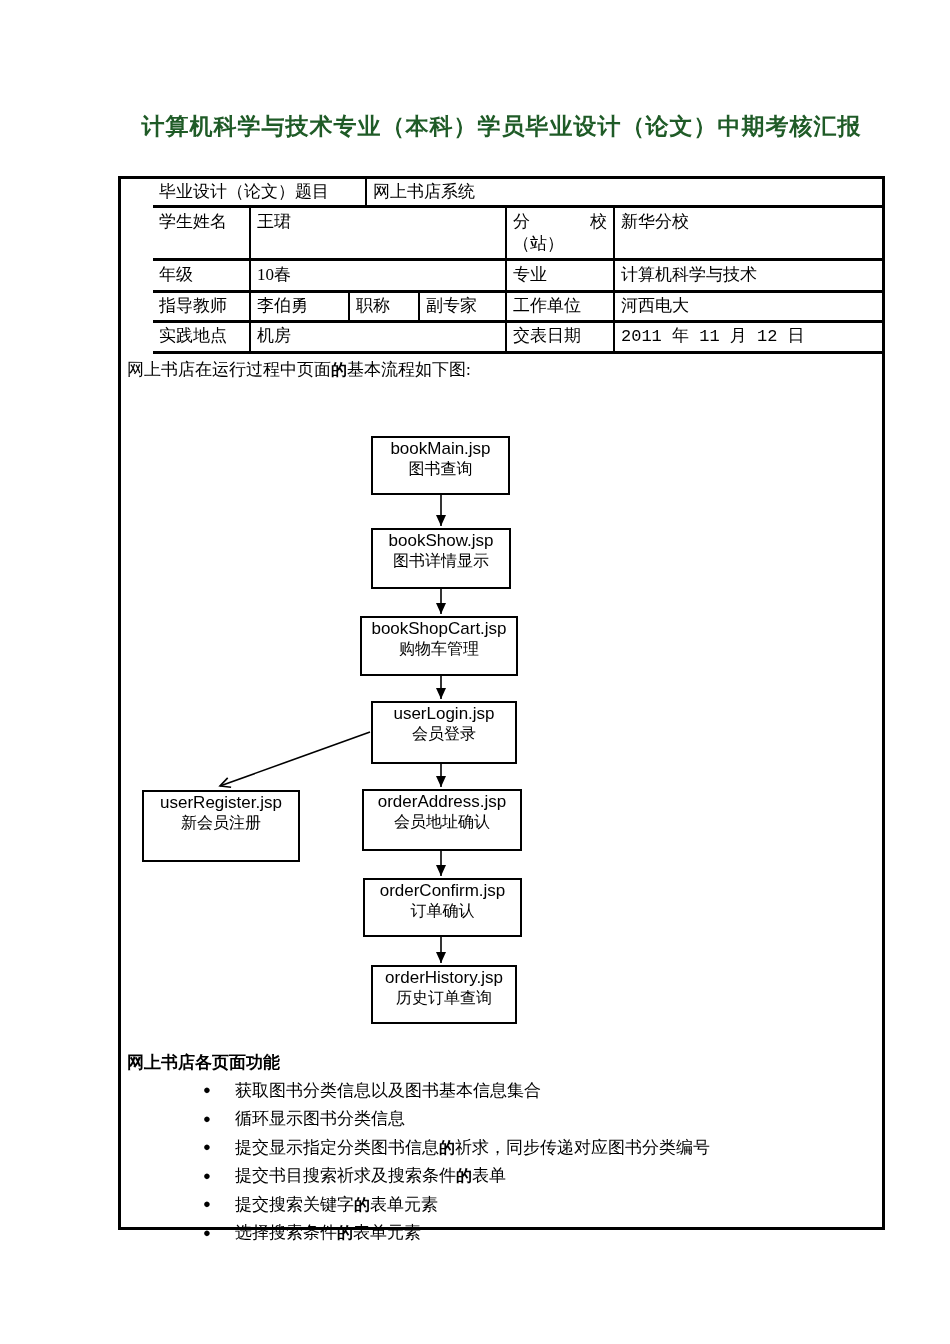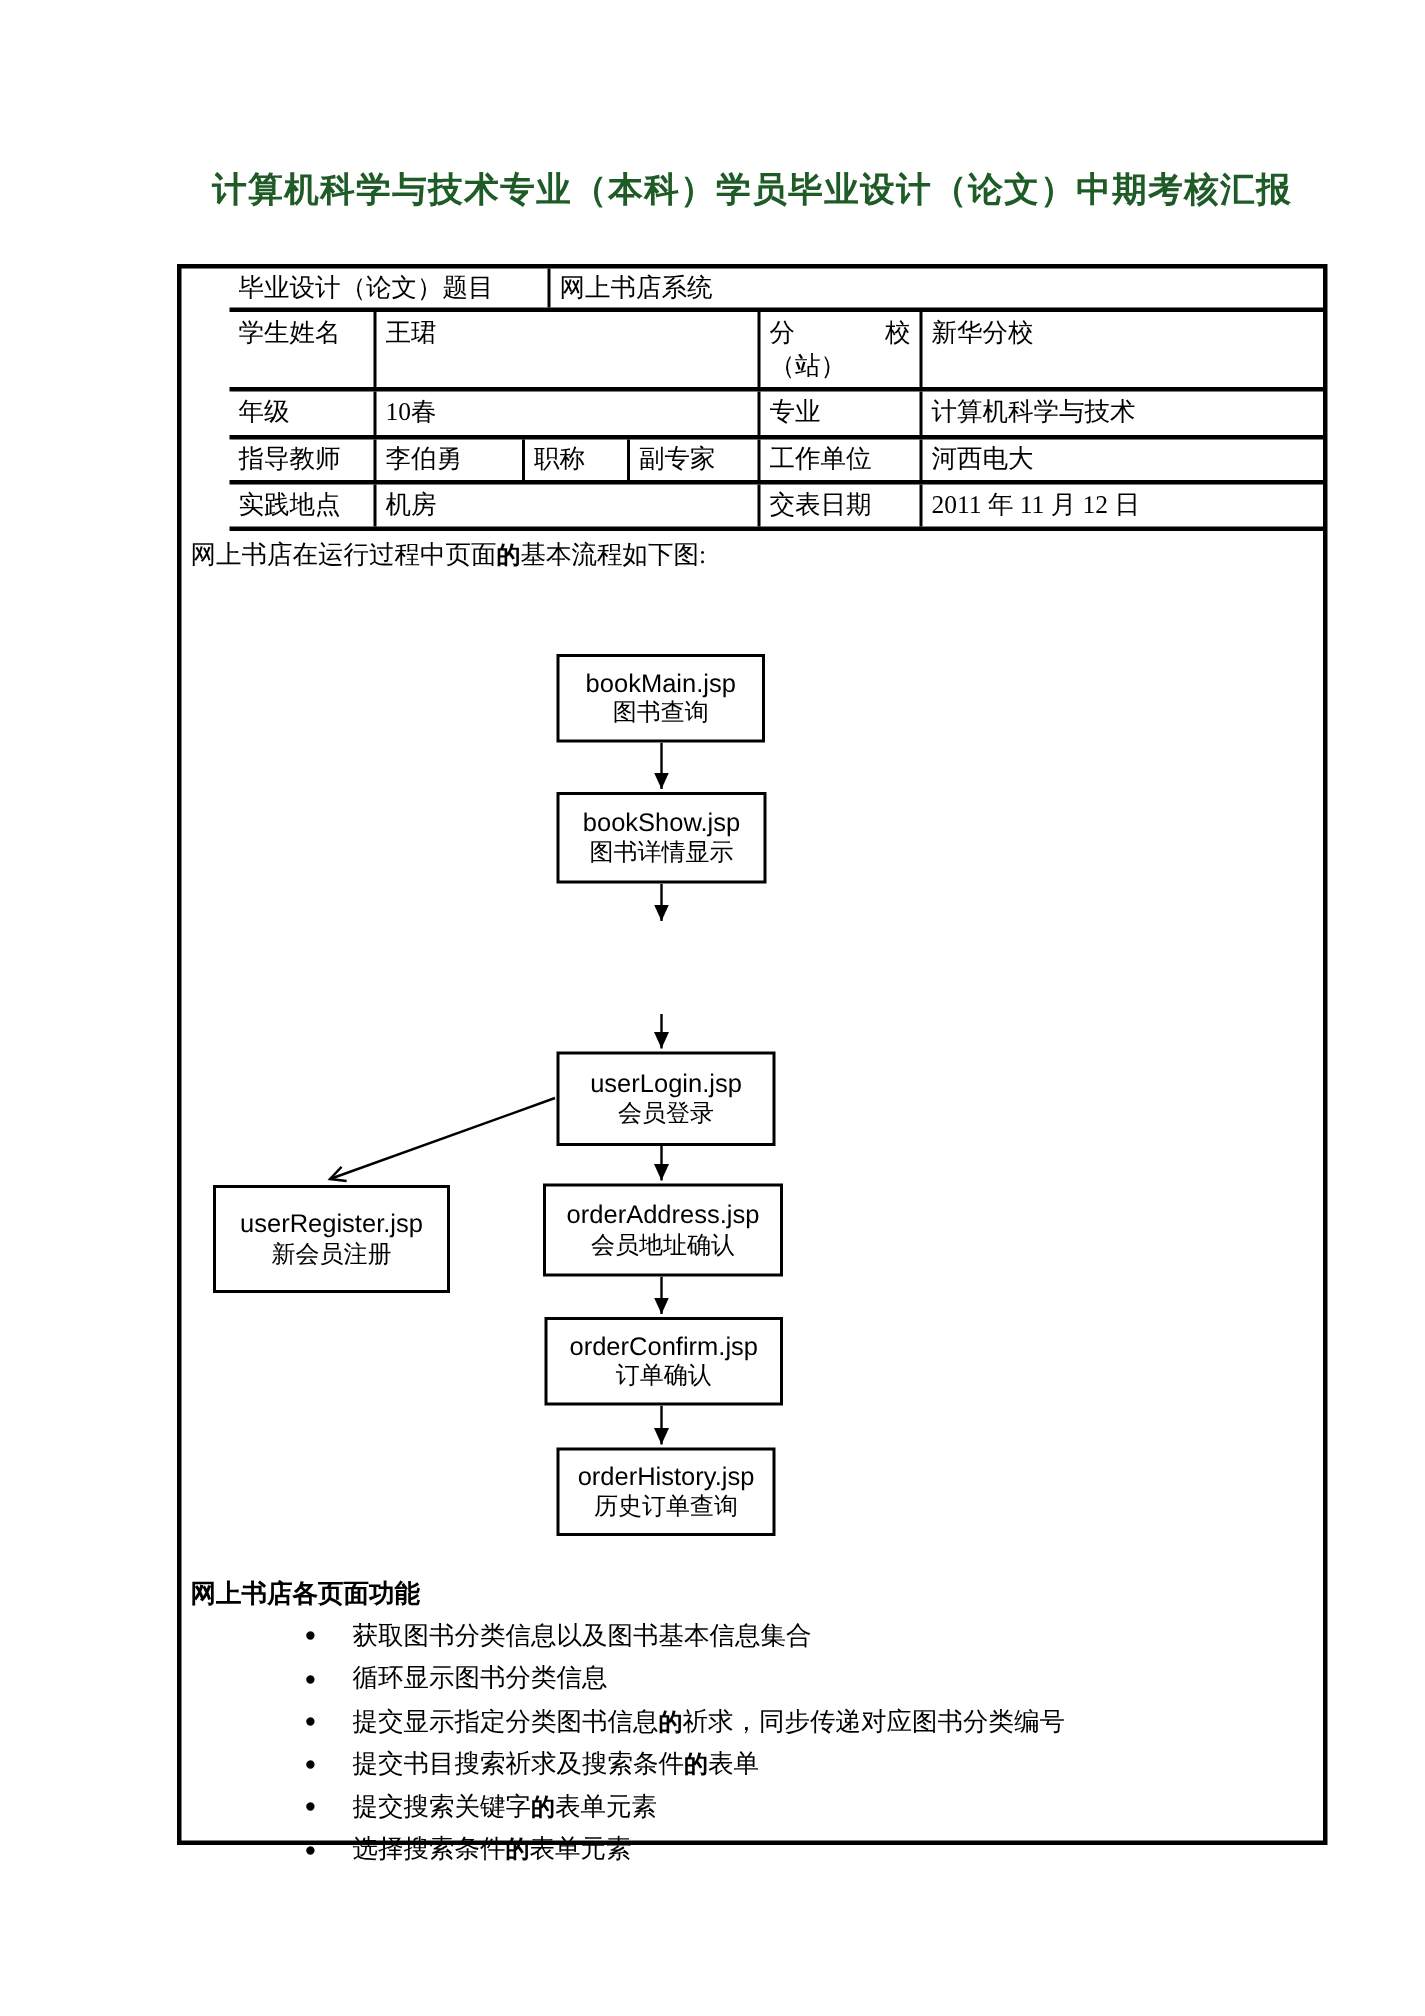--- a/index.html
+++ b/index.html
@@ -39,21 +39,21 @@
     line-height:1.32;
     display:flex;flex-direction:column;justify-content:center;
     overflow:hidden;
   }
   .cell.last{border-right:none;flex:1;}
   .r1{height:29px;}
   .r2{height:53px;}
   .r2 .cell{justify-content:flex-start;padding-top:3px;}
   .r3{height:32px;}
   .r4{height:30px;}
-  .r5{height:31px;}
+  .r5{height:31px;font-family:Liberation Mono, monospace;}
   .w-r1a{width:214px;}
   .w-a{width:98px;}
   .w-b{width:99px;}
   .w-b2{width:256px;} 
   .w-c{width:70px;}
   .w-d{width:87px;}
   .w-e{width:108px;}
   .branch-l1{display:flex;justify-content:space-between;width:100%;}
   .branch-l2{width:100%;}
   
@@ -62,21 +62,21 @@
     height:873px;
     font-size:17px;
   }
   .intro{padding:4px 11px 0 6px;line-height:1.4;}
   .flow-node{
     position:absolute;
     box-sizing:border-box;
     border:2px solid #000;
     background:#fff;
     display:flex;flex-direction:column;
-    align-items:center;justify-content:center;
+    align-items:center;
     text-align:center;
     line-height:1.25;
   }
   .flow-node .file{font-family:"Liberation Sans","DejaVu Sans",sans-serif;font-size:17px;}
   .flow-node .cn{font-size:16px;}
   .arrow-layer{position:absolute;left:0;top:0;width:761px;height:873px;pointer-events:none;}
   
   .functions{position:absolute;left:0;top:696px;width:100%;}
   .func-heading{margin-left:6px;font-weight:bold;font-size:17px;line-height:26px;}
   .func-item{display:flex;margin-left:82px;height:28.5px;align-items:center;font-size:17px;}
@@ -158,20 +158,24 @@
       </svg>
 
       <div class="flow-node" style="left:250px;top:82px;width:139px;height:59px;">
         <span class="file">bookMain.jsp</span>
         <span class="cn">图书查询</span>
       </div>
       <div class="flow-node" style="left:250px;top:174px;width:140px;height:61px;">
         <span class="file">bookShow.jsp</span>
         <span class="cn">图书详情显示</span>
       </div>
+      <div class="flow-node" style="left:239px;top:262px;width:158px;height:60px;">
+        <span class="file">bookShopCart.jsp</span>
+        <span class="cn">购物车管理</span>
+      </div>
       <div class="flow-node" style="left:250px;top:347px;width:146px;height:63px;">
         <span class="file">userLogin.jsp</span>
         <span class="cn">会员登录</span>
       </div>
       <div class="flow-node" style="left:21px;top:436px;width:158px;height:72px;">
         <span class="file">userRegister.jsp</span>
         <span class="cn">新会员注册</span>
       </div>
       <div class="flow-node" style="left:241px;top:435px;width:160px;height:62px;">
         <span class="file">orderAddress.jsp</span>

